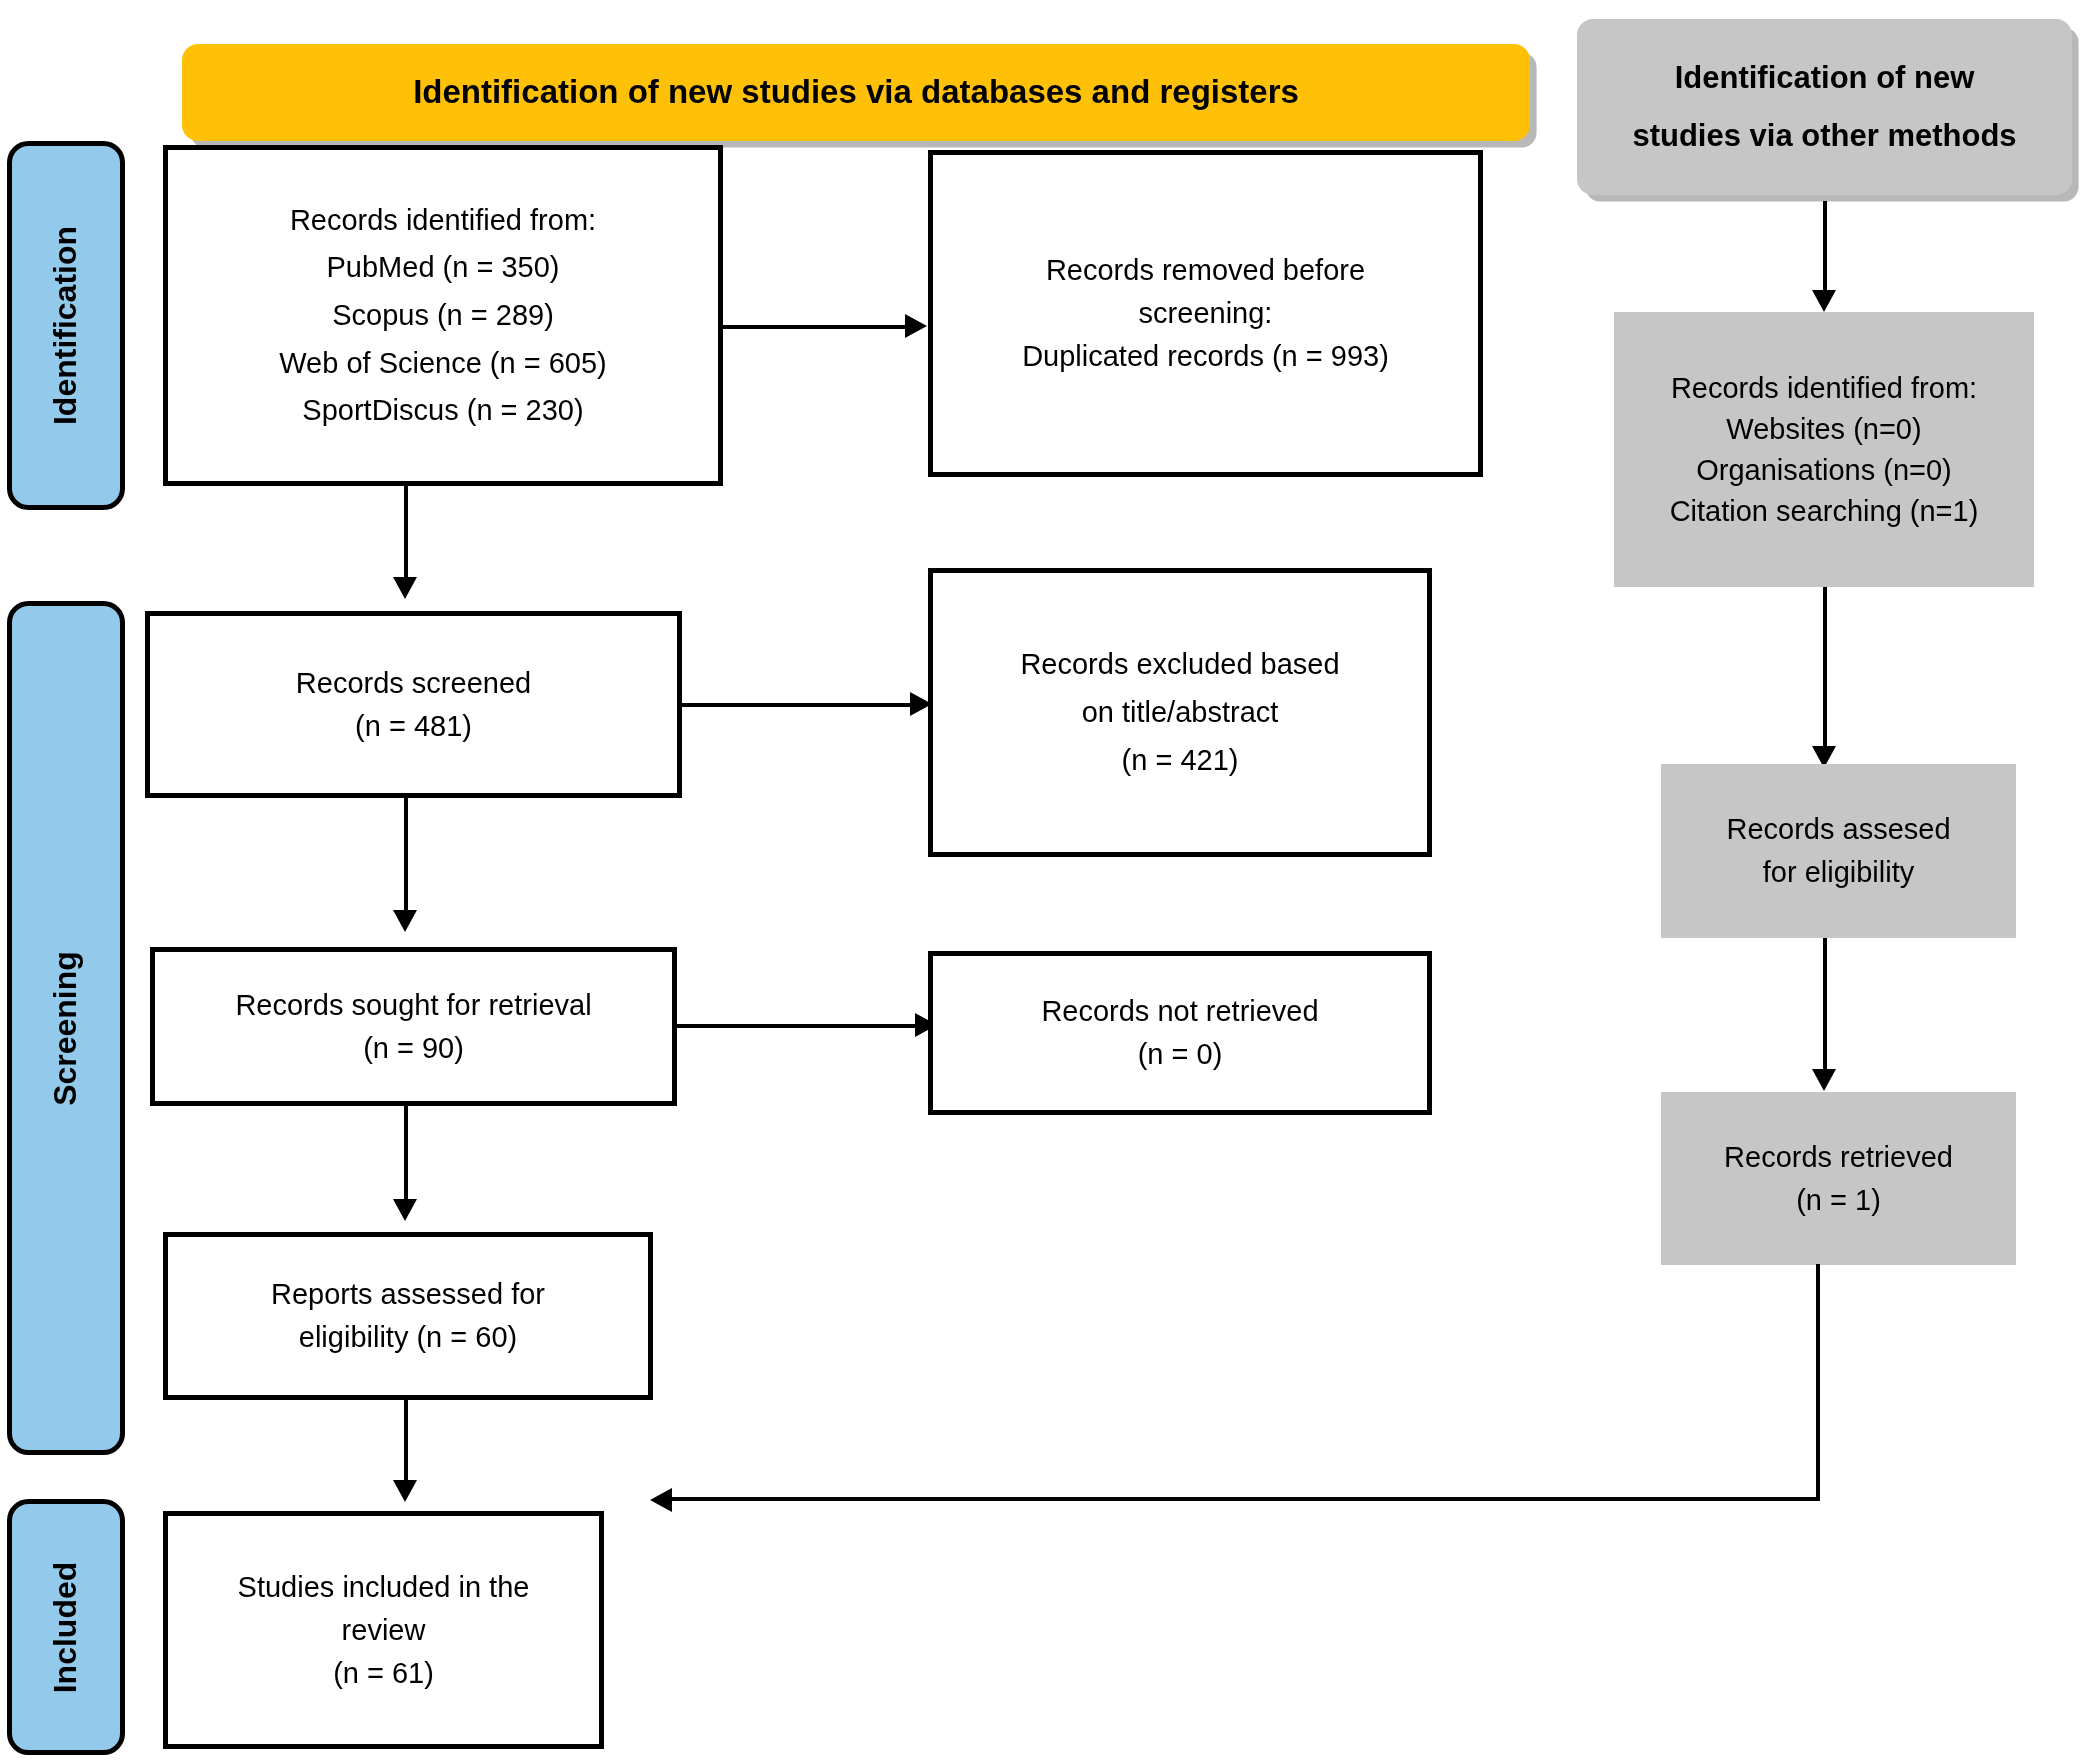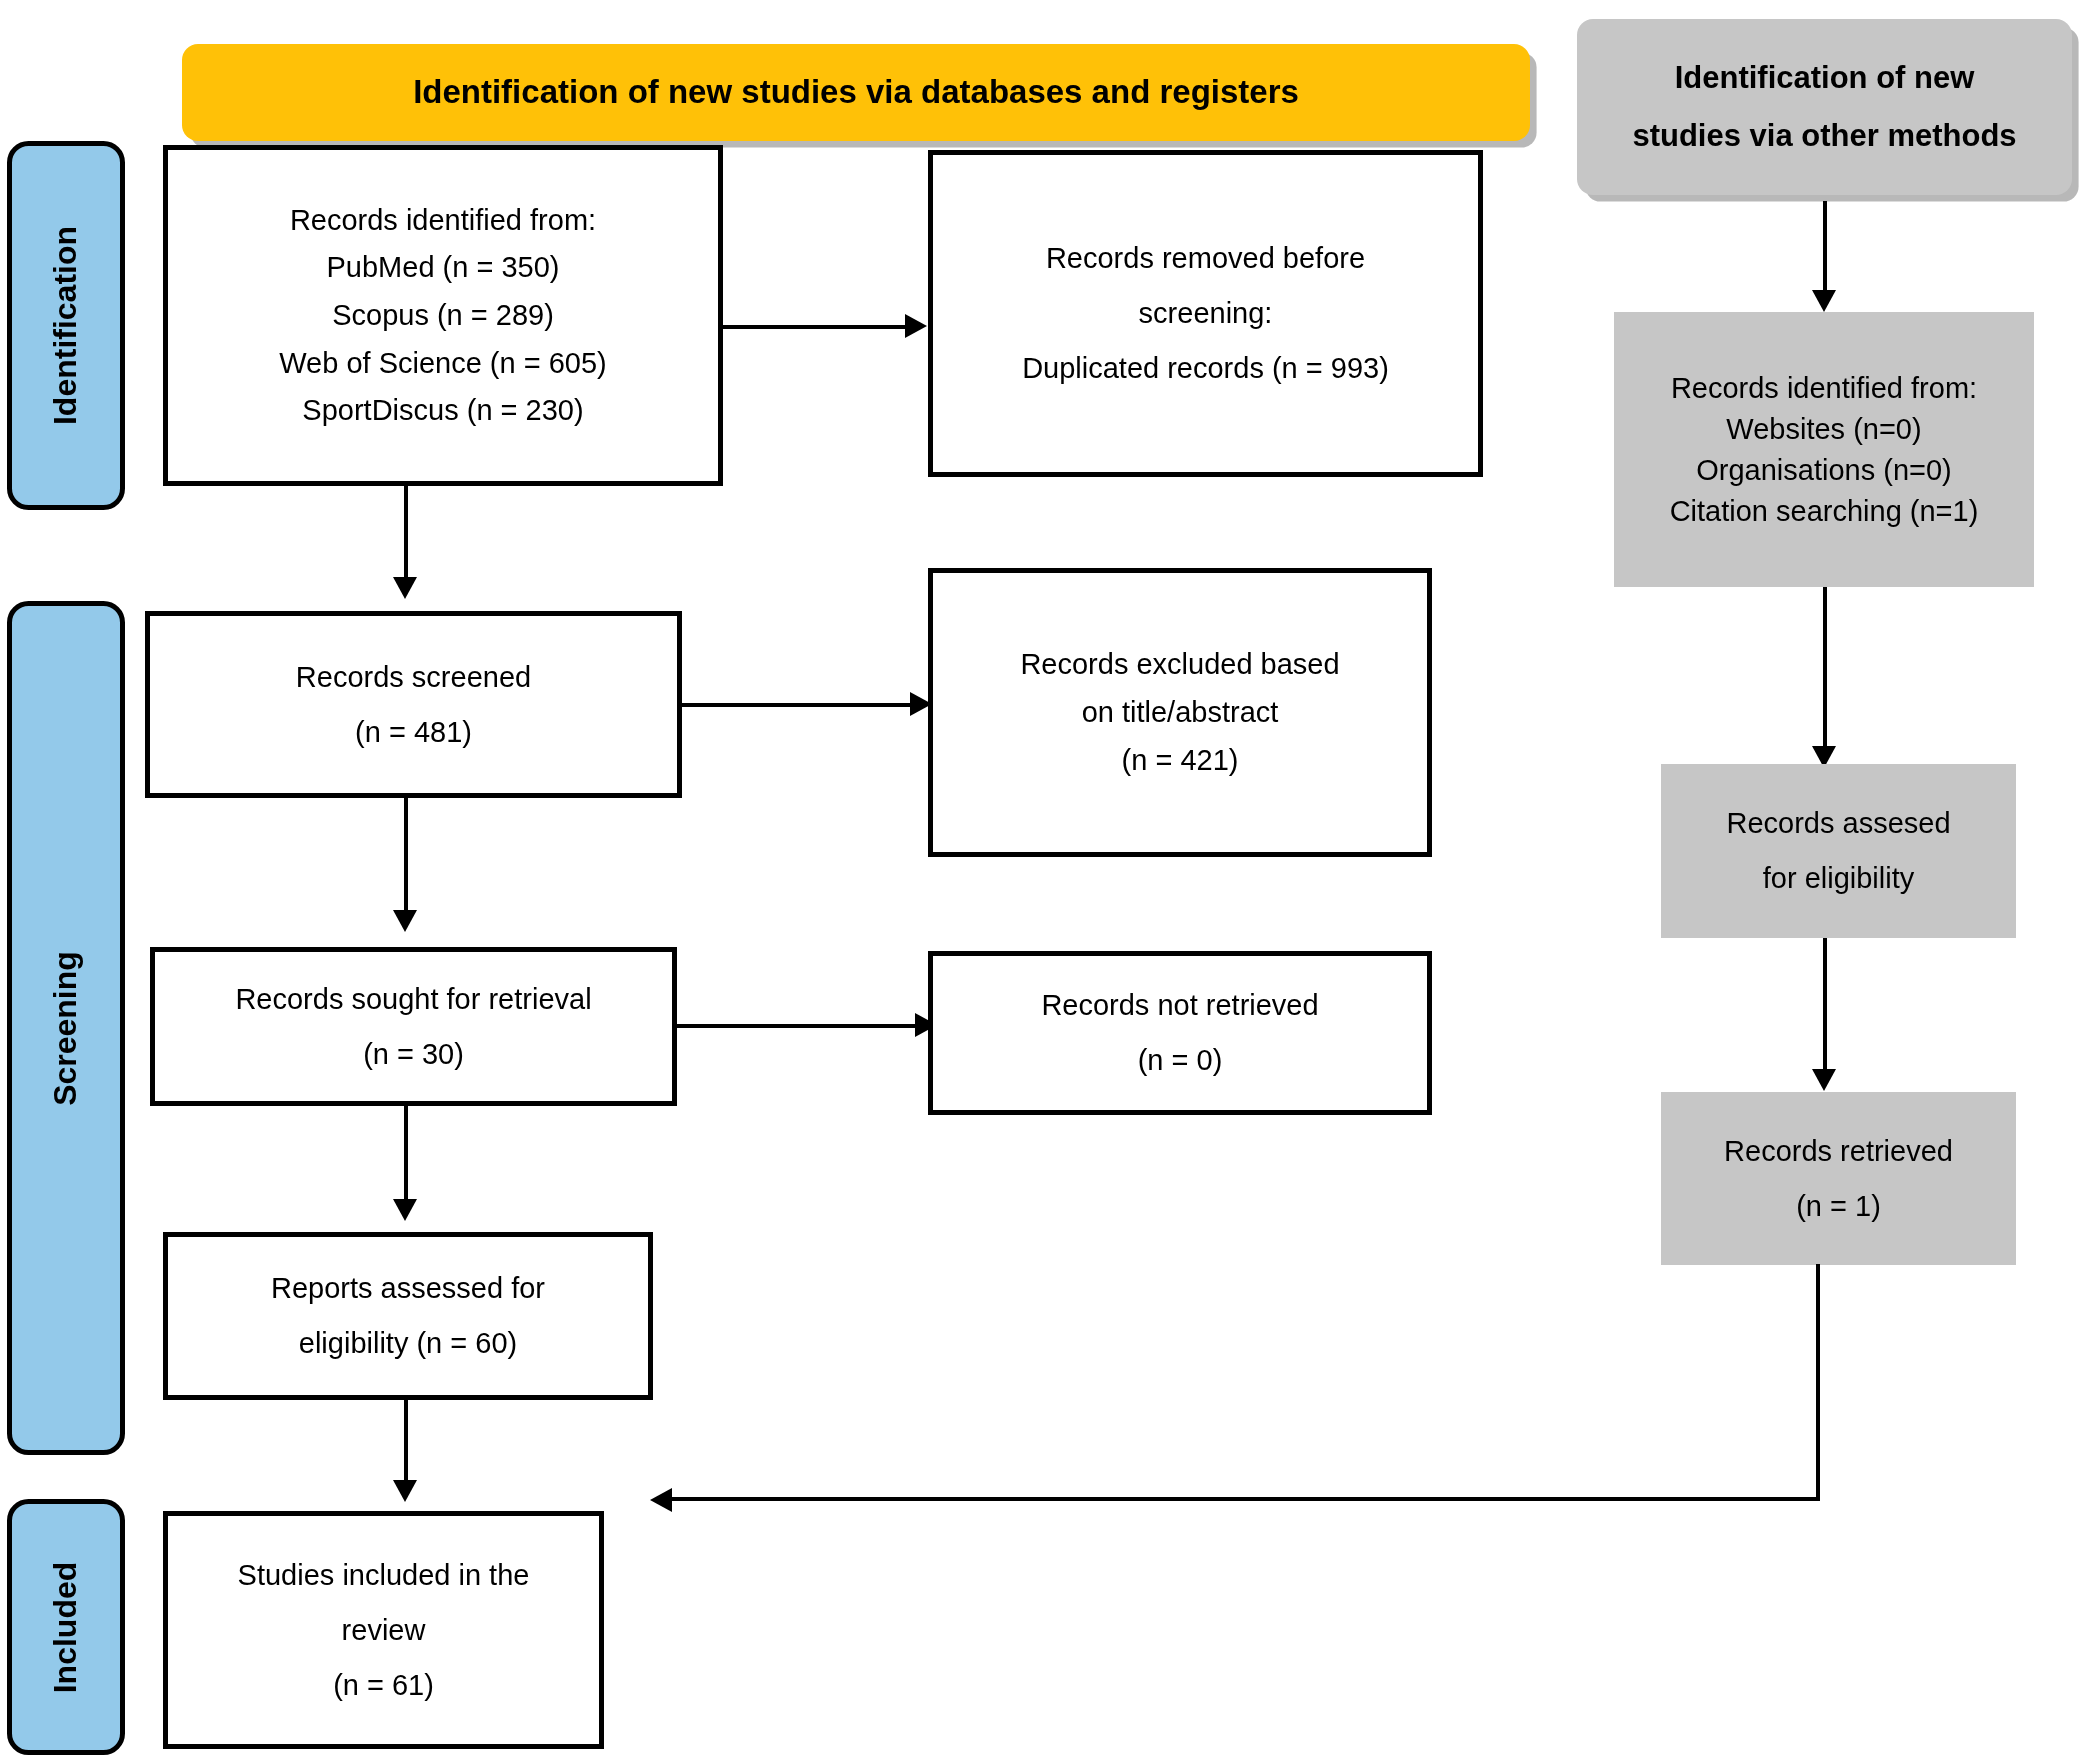--- a/index.html
+++ b/index.html
@@ -74,21 +74,21 @@
     text-align: center;
     color: #000000;
     font-size: 29px;
     line-height: 1.0;
   }
   .box .line { display: block; padding: 0; }
   .box.gray {
     background: #c6c6c6;
     border: none;
   }
-  .box.sp-lg .line + .line { margin-top: 26px; }
+  .box.sp-lg .line + .line { margin-top: 14px; }
   .box.sp-md .line + .line { margin-top: 18.7px; }
   .box.sp-sm .line + .line { margin-top: 12px; }
 
   
   .conn { position: absolute; }
   .conn .shaft-h {
     position: absolute;
     height: 4.2px;
     background: #000000;
     top: 50%;
@@ -229,21 +229,21 @@
     <span class="line">for eligibility</span>
   </div>
 
   <div class="conn" style="left:387px; top:798px; width:37px; height:135px;">
     <div class="shaft-v" style="top:0; height:113px;"></div>
     <div class="arrow-down" style="top:112px;"></div>
   </div>
 
   <div class="abs box sp-lg" style="left:150px; top:947px; width:527px; height:159px;">
     <span class="line">Records sought for retrieval</span>
-    <span class="line">(n = 30)</span>
+    <span class="line">(n = 90)</span>
   </div>
 
   <div class="conn" style="left:677px; top:1012px; width:261px; height:28px;">
     <div class="shaft-h" style="left:0; width:239px;"></div>
     <div class="arrow-right" style="left:238px;"></div>
   </div>
 
   <div class="abs box sp-lg" style="left:928px; top:951px; width:504px; height:164px;">
     <span class="line">Records not retrieved</span>
     <span class="line">(n = 0)</span>

